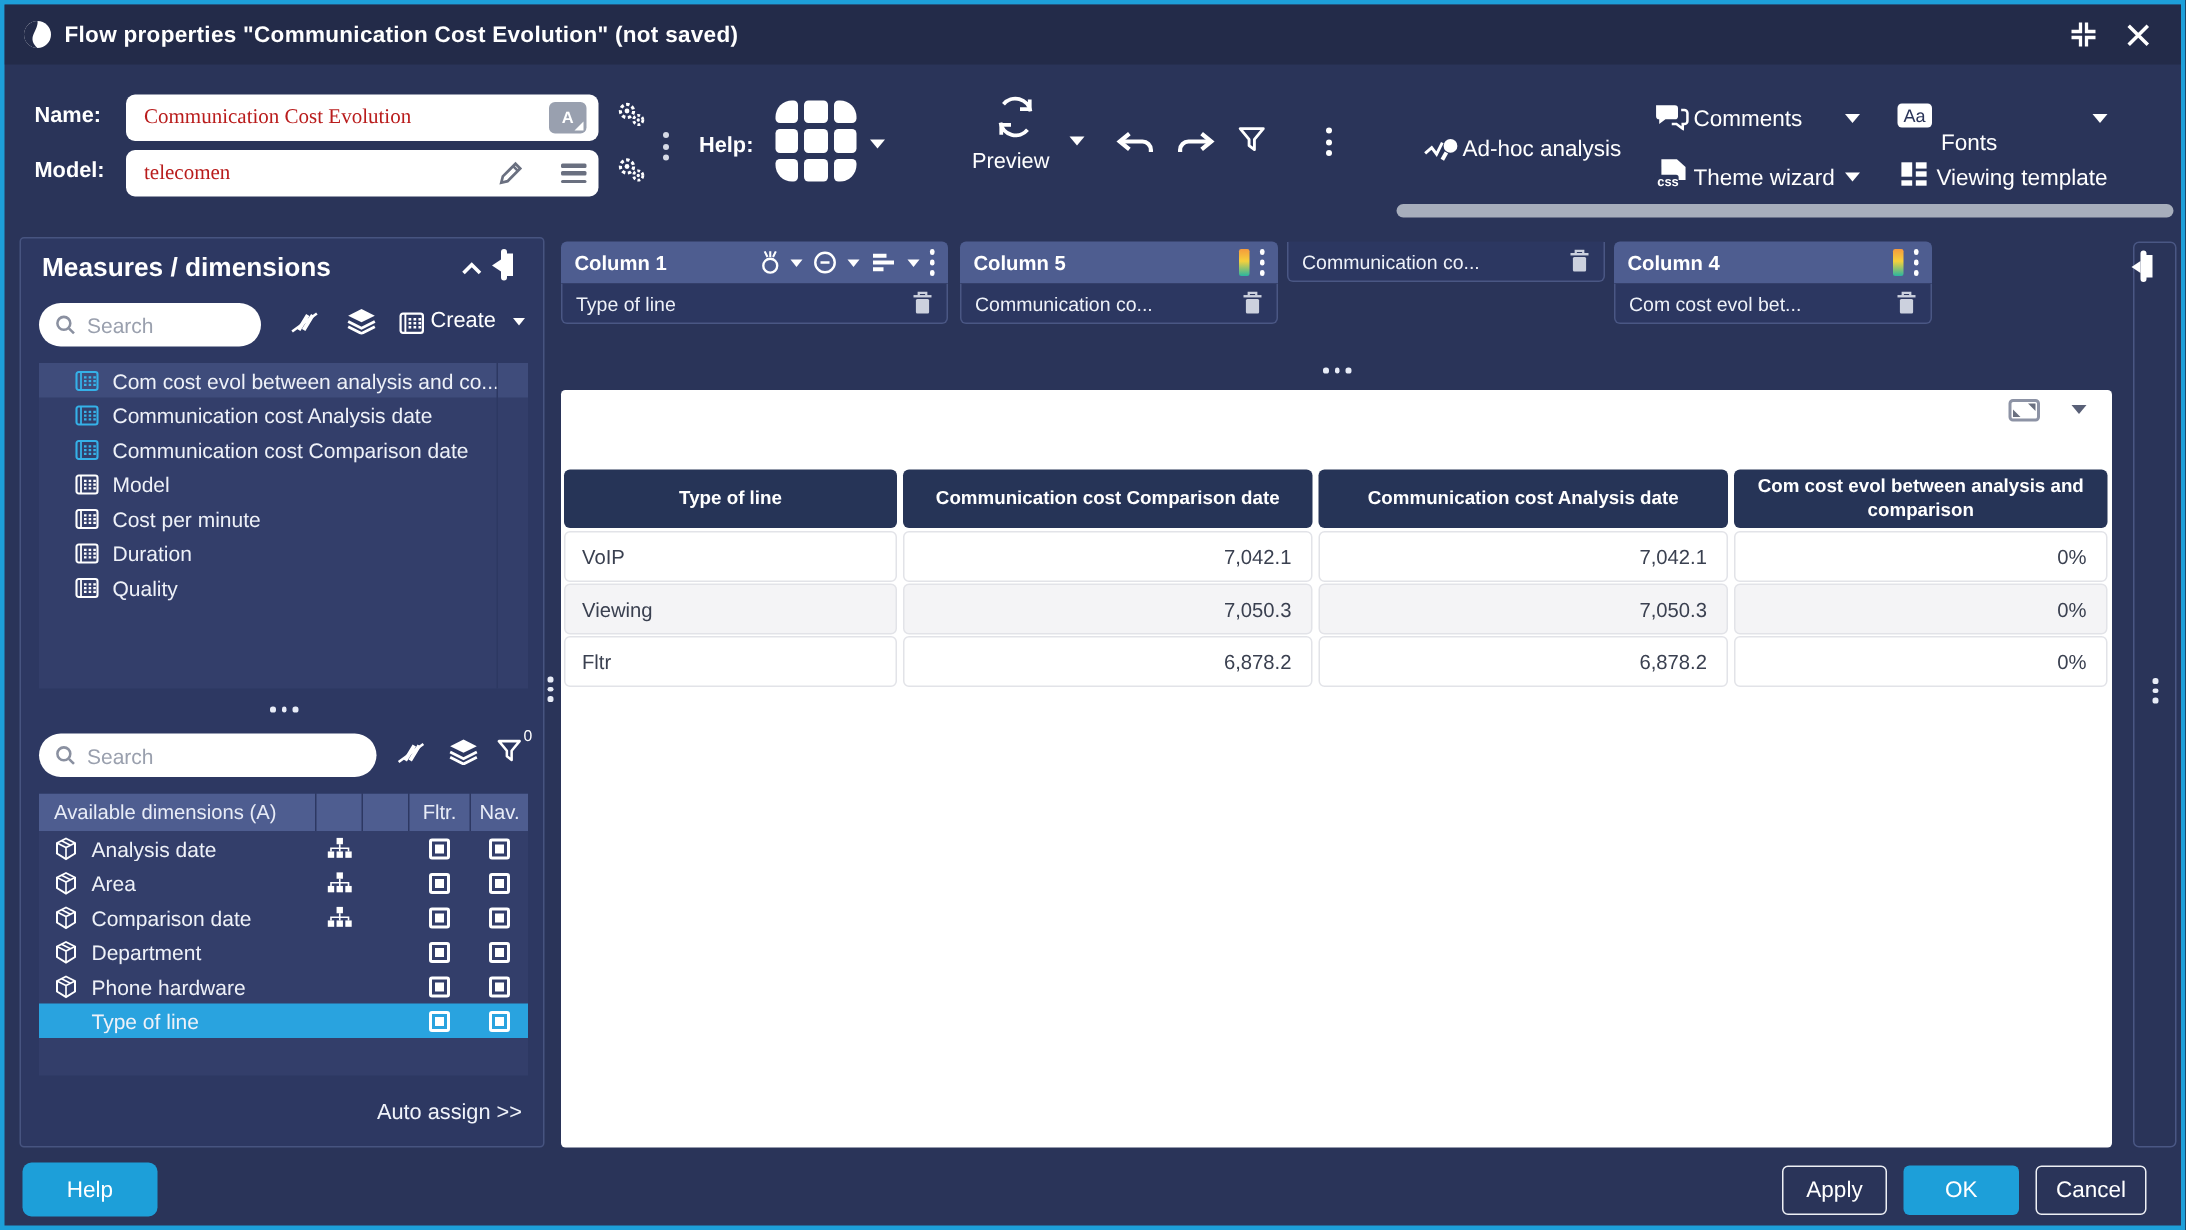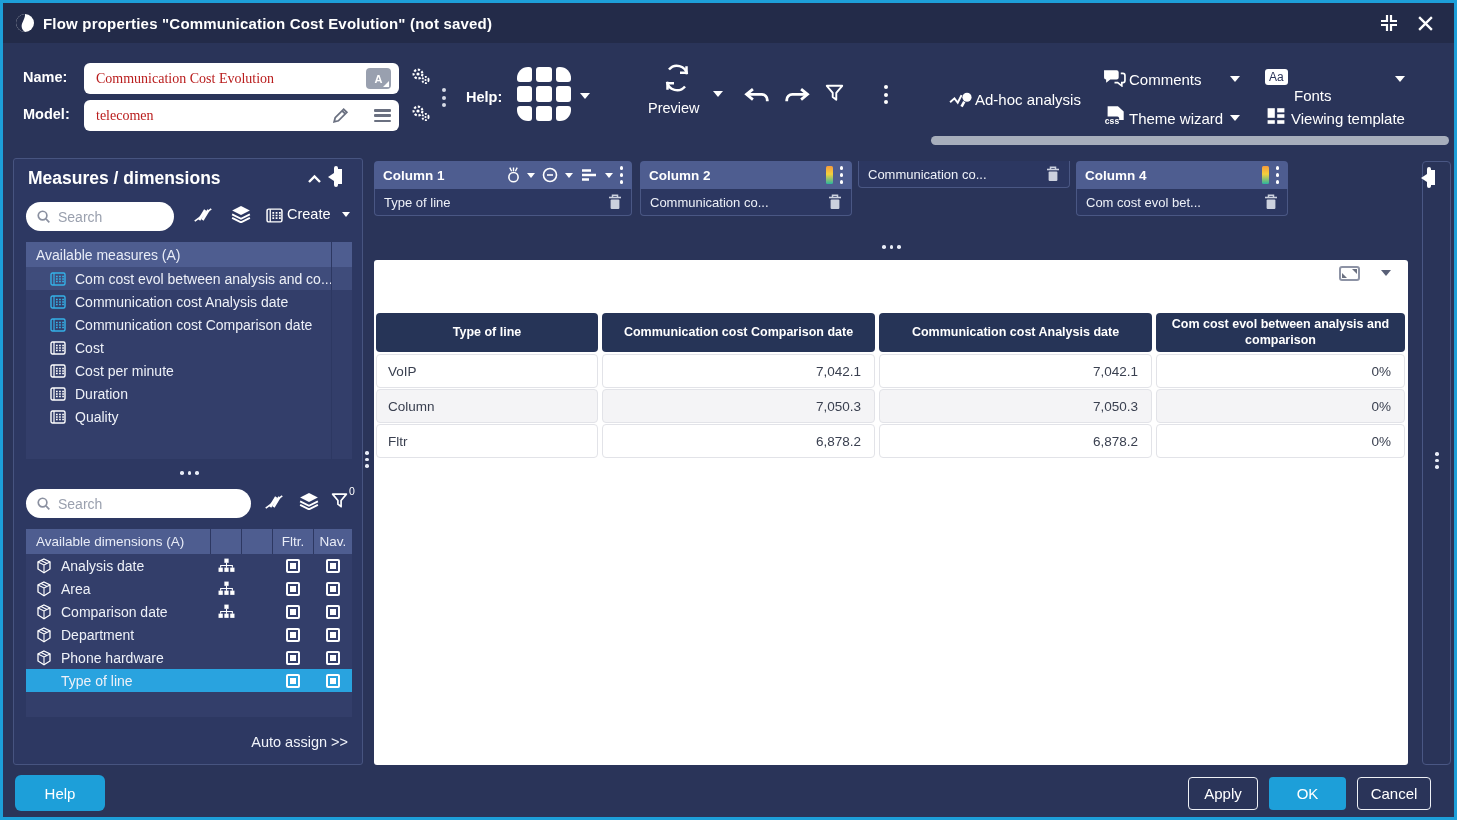--- a/index.html
+++ b/index.html
@@ -296,21 +296,20 @@
       <svg width="17" height="15" viewBox="0 0 16 14" style="color:#fff">
           <rect x="1" y="1" width="14" height="12" rx="1.5" fill="none" stroke="currentColor" stroke-width="1.4"></rect>
           <path d="M4 1v12" stroke="currentColor" stroke-width="1.2"></path>
           <path d="M6 4.5h8M6 7h8M6 9.5h8" stroke="currentColor" stroke-width="1.5" stroke-dasharray="1.7 1.4"></path>
         </svg>
     </span>
     <span class="abs" style="left:273px;top:47px;font-size:14.5px">Create</span>
     <span class="caret abs" style="left:328px;top:53px;border-left-width:4px;border-right-width:4px;border-top-width:5px"></span>
 
     <div class="listbox" style="top:83px;height:217px">
-      <div class="listhdr">Available measures (A)</div>
       <div>
           <div class="mrow selected calc">
     <span class="micon">
       <svg width="16" height="14" viewBox="0 0 16 14">
                 <rect x="1" y="1" width="14" height="12" rx="1.5" fill="none" stroke="currentColor" stroke-width="1.4"></rect>
                 <path d="M4 1v12" stroke="currentColor" stroke-width="1.2"></path>
                 <path d="M6 4.5h8M6 7h8M6 9.5h8" stroke="currentColor" stroke-width="1.5" stroke-dasharray="1.7 1.4"></path>
               </svg>
     </span>
     <span>Com cost evol between analysis and co...</span>
@@ -336,21 +335,21 @@
     <span>Communication cost Comparison date</span>
   </div>
           <div class="mrow">
     <span class="micon">
       <svg width="16" height="14" viewBox="0 0 16 14">
                 <rect x="1" y="1" width="14" height="12" rx="1.5" fill="none" stroke="currentColor" stroke-width="1.4"></rect>
                 <path d="M4 1v12" stroke="currentColor" stroke-width="1.2"></path>
                 <path d="M6 4.5h8M6 7h8M6 9.5h8" stroke="currentColor" stroke-width="1.5" stroke-dasharray="1.7 1.4"></path>
               </svg>
     </span>
-    <span>Cost</span>
+    <span>Model</span>
   </div>
           <div class="mrow">
     <span class="micon">
       <svg width="16" height="14" viewBox="0 0 16 14">
                 <rect x="1" y="1" width="14" height="12" rx="1.5" fill="none" stroke="currentColor" stroke-width="1.4"></rect>
                 <path d="M4 1v12" stroke="currentColor" stroke-width="1.2"></path>
                 <path d="M6 4.5h8M6 7h8M6 9.5h8" stroke="currentColor" stroke-width="1.5" stroke-dasharray="1.7 1.4"></path>
               </svg>
     </span>
     <span>Cost per minute</span>
@@ -633,21 +632,21 @@
             <path d="M1 3.5h12" stroke="#ccd1de" stroke-width="1.6"></path>
             <path d="M4.5 3V1.2h5V3" fill="none" stroke="#ccd1de" stroke-width="1.5"></path>
             <rect x="2.6" y="5.4" width="8.8" height="9.6" rx="1" fill="#ccd1de"></rect>
           </svg>
       </span>
     </div>
   </div>
 
   <div class="chip" style="left:637px;width:212px">
     <div class="chead">
-      <span class="ctitle">Column 2</span>
+      <span class="ctitle">Column 5</span>
       <span class="scalebar"></span>
       <span class="kebab">
           <i></i>
           <i></i>
           <i></i>
         </span>
     </div>
     <div class="cbody">
       <span class="cfield">Communication co...</span>
       <span>
@@ -712,21 +711,21 @@
           <div class="th">Com cost evol between analysis and comparison</div>
         </div>
       <div class="tbody">
           <div class="trow">
             <div class="td">VoIP</div>
             <div class="td num">7,042.1</div>
             <div class="td num">7,042.1</div>
             <div class="td num">0%</div>
           </div>
           <div class="trow alt">
-            <div class="td">Column</div>
+            <div class="td">Viewing</div>
             <div class="td num">7,050.3</div>
             <div class="td num">7,050.3</div>
             <div class="td num">0%</div>
           </div>
           <div class="trow">
             <div class="td">Fltr</div>
             <div class="td num">6,878.2</div>
             <div class="td num">6,878.2</div>
             <div class="td num">0%</div>
           </div>

